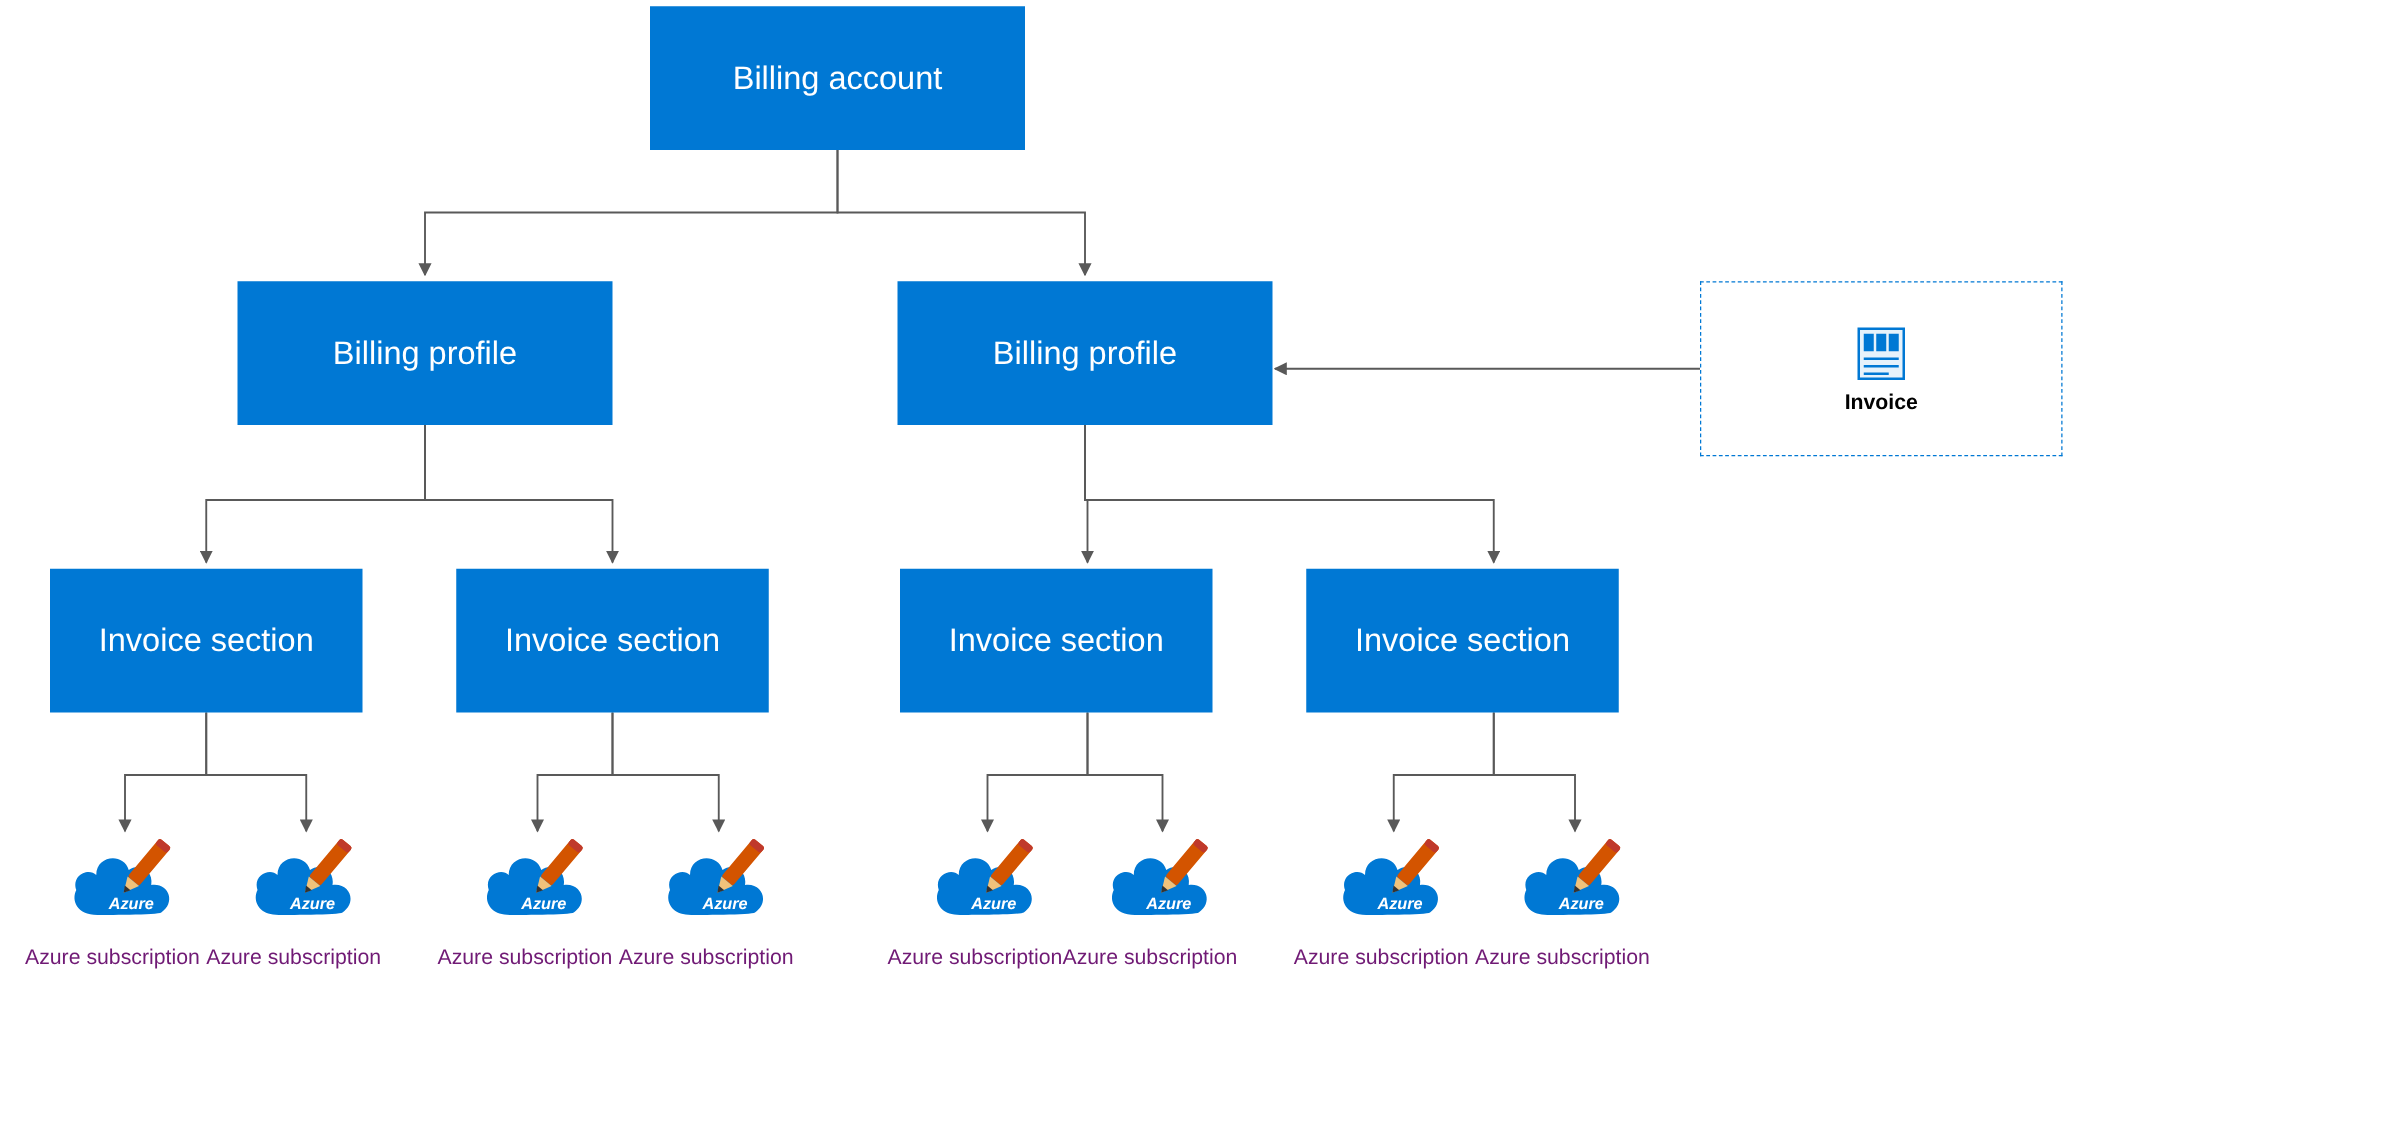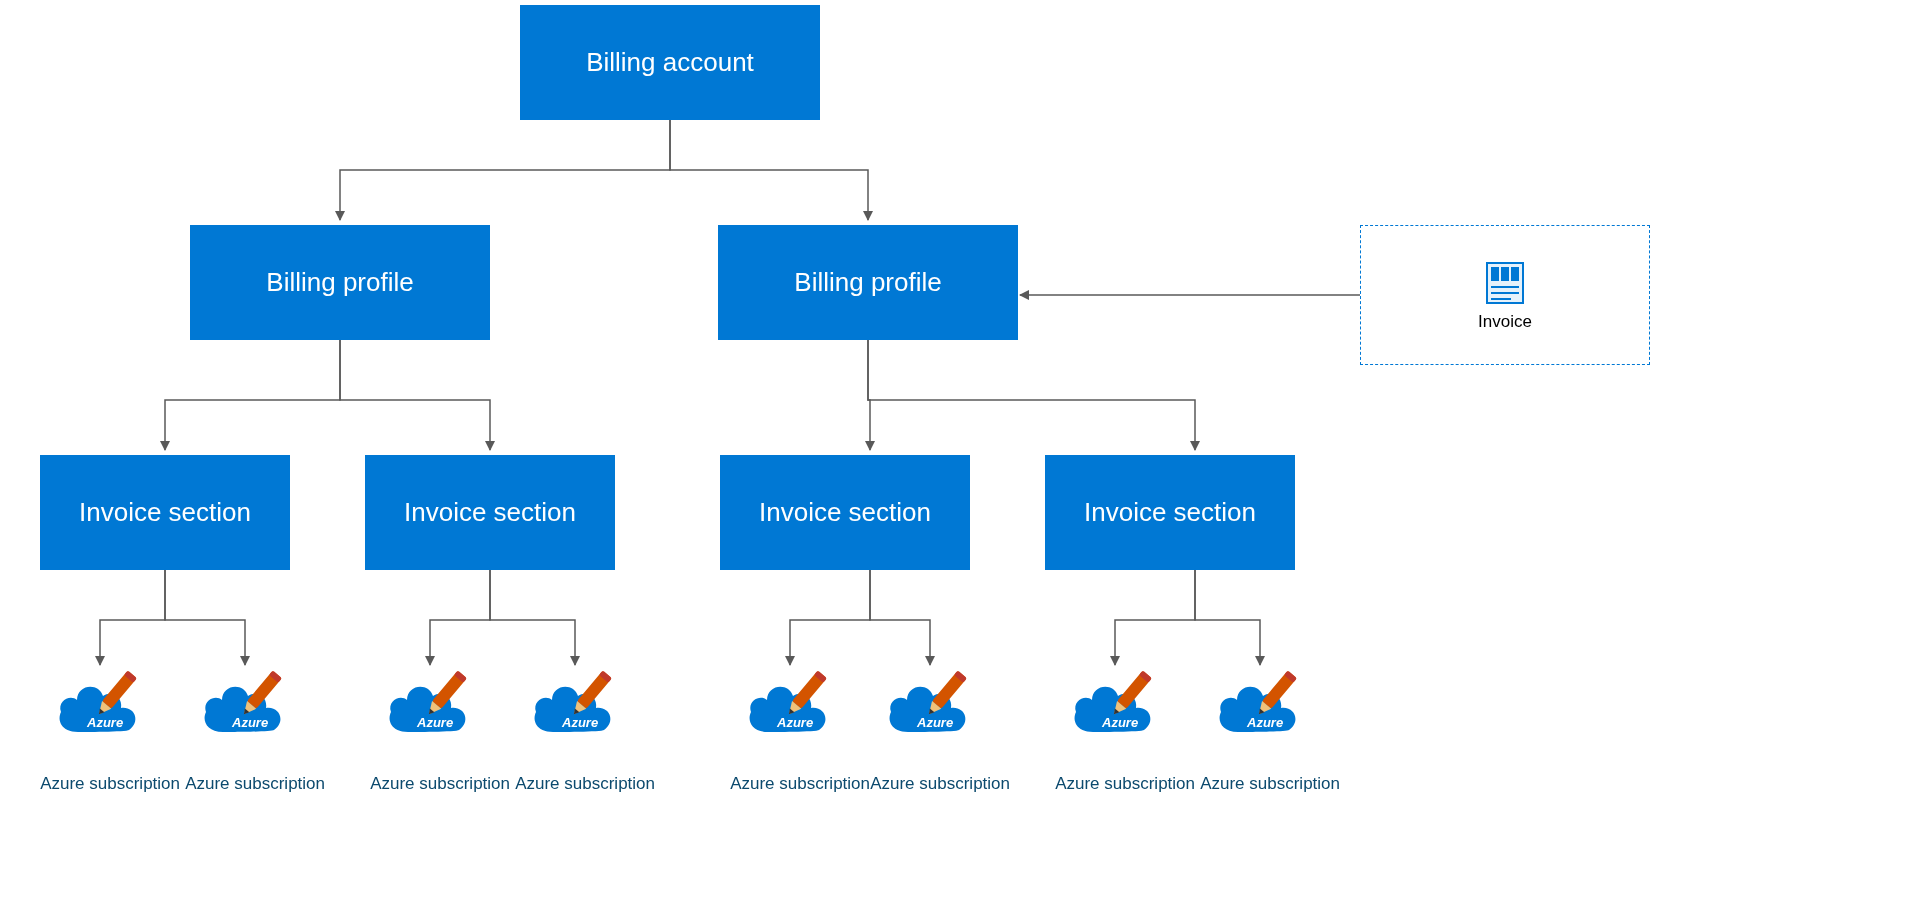--- a/index.html
+++ b/index.html
@@ -21,27 +21,27 @@
     color: #ffffff;
     display: flex;
     align-items: center;
     justify-content: center;
     font-size: 26px;
     font-weight: 400;
     box-sizing: border-box;
   }
   .sub {
     position: absolute;
-    text-align: right;
+    text-align: left;
     width: 160px;
   }
   .sub .cap {
     font-size: 17px;
-    color: #0c4a6e;
-    margin-top: 24px;
+    color: #701a75;
+    margin-top: 6px;
   }
   .info-box {
     position: absolute;
     border: 1.5px dashed #0078d4;
     background: #ffffff;
     display: flex;
     align-items: center;
     justify-content: space-evenly;
     box-sizing: border-box;
   }
@@ -114,21 +114,21 @@
   <div class="node" style="left:365px; top:455px; width:250px; height:115px;">
     <span>Invoice section</span>
   </div>
   <div class="node" style="left:720px; top:455px; width:250px; height:115px;">
     <span>Invoice section</span>
   </div>
   <div class="node" style="left:1045px;top:455px; width:250px; height:115px;">
     <span>Invoice section</span>
   </div>
 
-  <div class="info-box" style="left:1360px; top:225px; width:290px; height:140px;">
+  <div class="info-box" style="left:1360px; top:225px; width:290px; height:140px;font-weight:bold;">
     <div class="info-item">
       <svg width="48" height="48" viewBox="0 0 48 48">
         <rect x="6" y="4" width="36" height="40" fill="#e6f2fb" stroke="#0078d4" stroke-width="2"></rect>
         <rect x="10" y="8" width="8" height="14" fill="#0078d4"></rect>
         <rect x="20" y="8" width="8" height="14" fill="#0078d4"></rect>
         <rect x="30" y="8" width="8" height="14" fill="#0078d4"></rect>
         <line x1="10" y1="28" x2="38" y2="28" stroke="#0078d4" stroke-width="2"></line>
         <line x1="10" y1="34" x2="38" y2="34" stroke="#0078d4" stroke-width="2"></line>
         <line x1="10" y1="40" x2="30" y2="40" stroke="#0078d4" stroke-width="2"></line>
       </svg>

